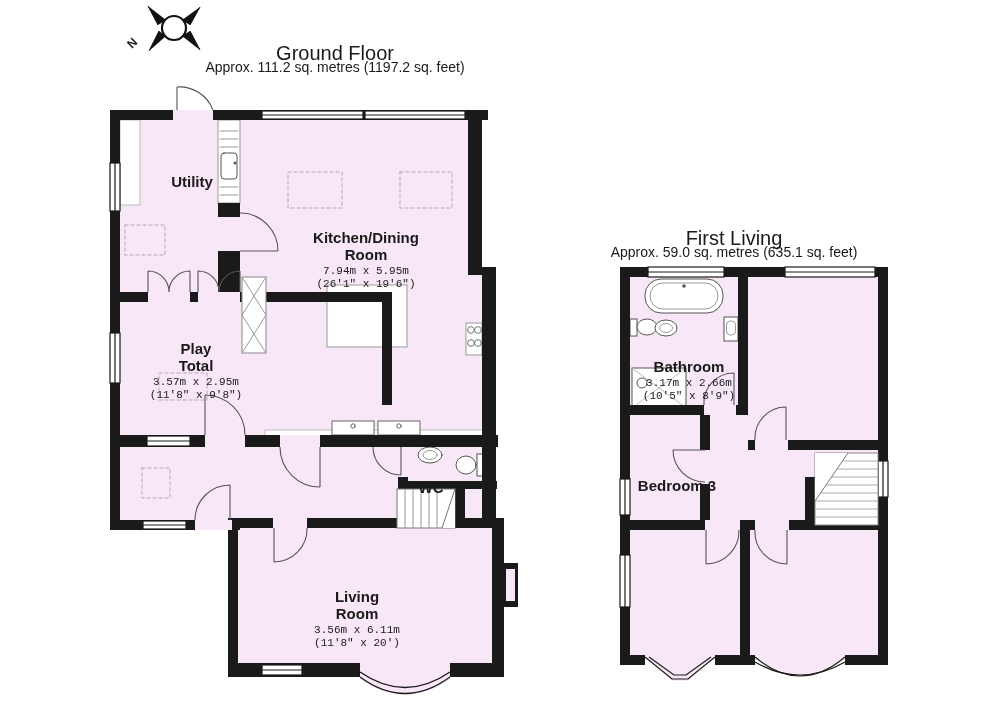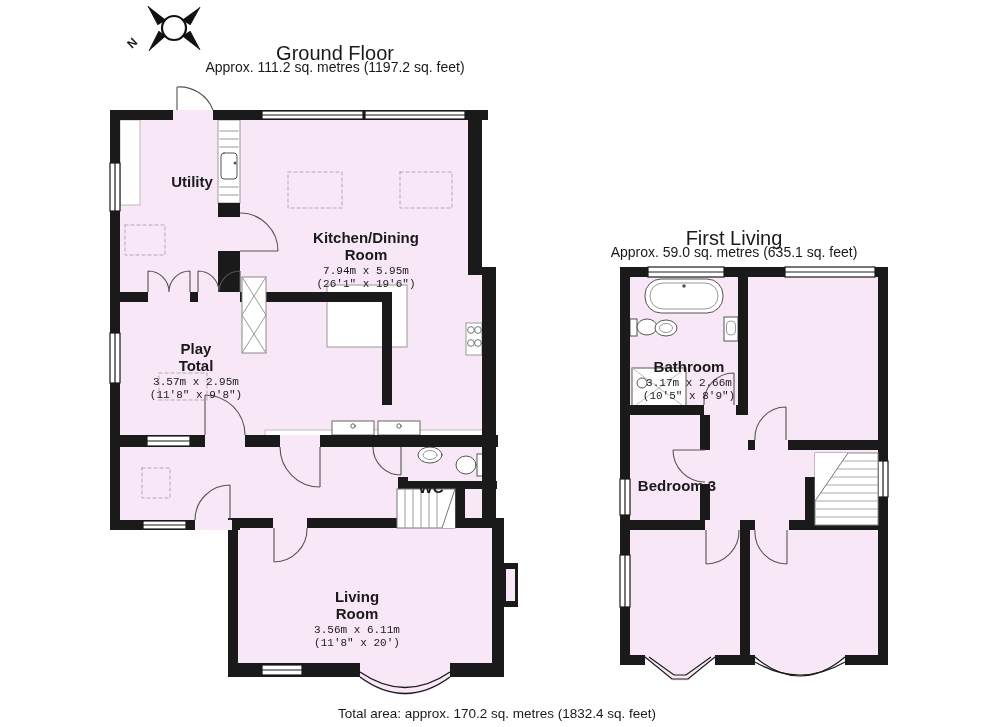--- a/index.html
+++ b/index.html
@@ -275,14 +275,13 @@
 
   <div class="room-label" style="left:689px;top:359px">
     <div class="rn">Bathroom</div>
     <div class="rd">3.17m x 2.66m</div>
     <div class="rd">(10'5" x 8'9")</div>
   </div>
   <div class="room-label" style="left:677px;top:464px">
     <div class="rn">Bedroom 3</div>
   </div>
 
-  <div class="total" style="left:497px;top:706px">Total area: approx. 170.2 sq. metres (1832.4 sq. feet)</div>
 </div>
 
 </body></html>

